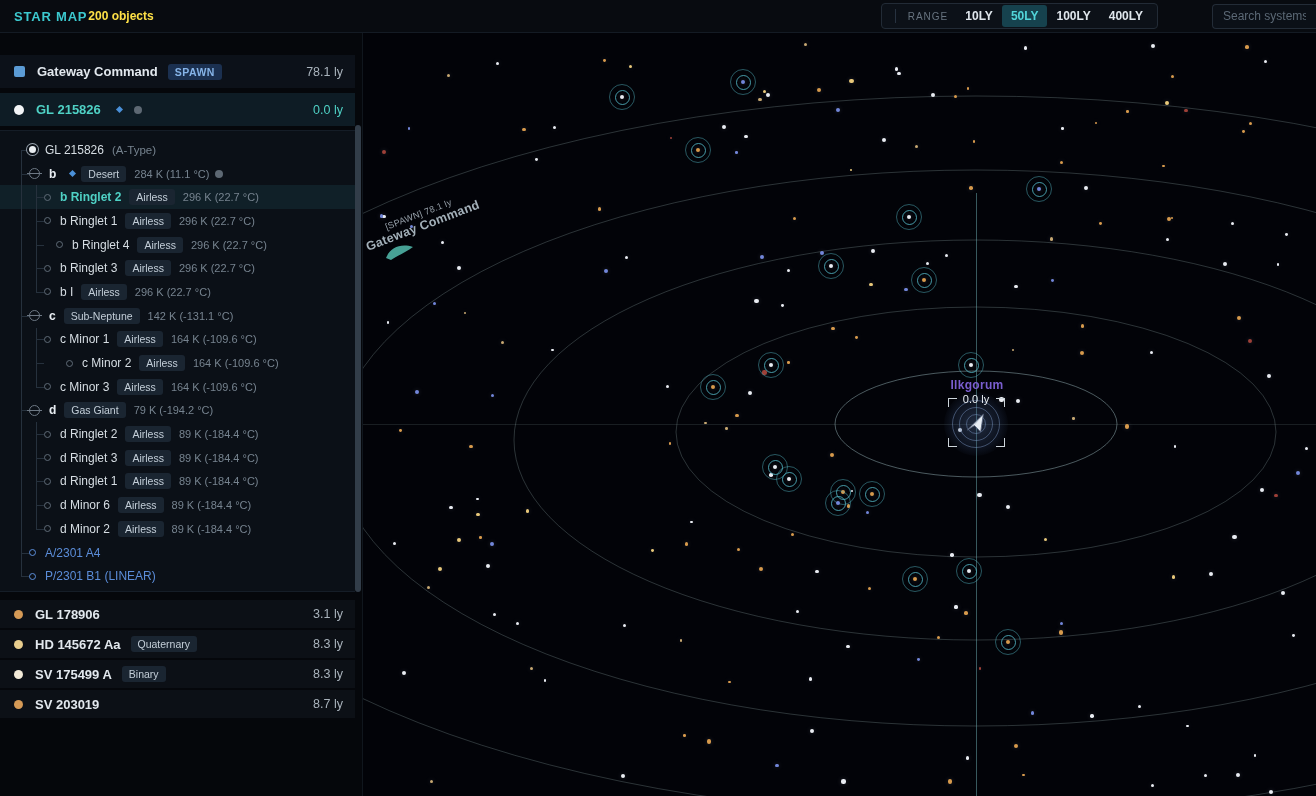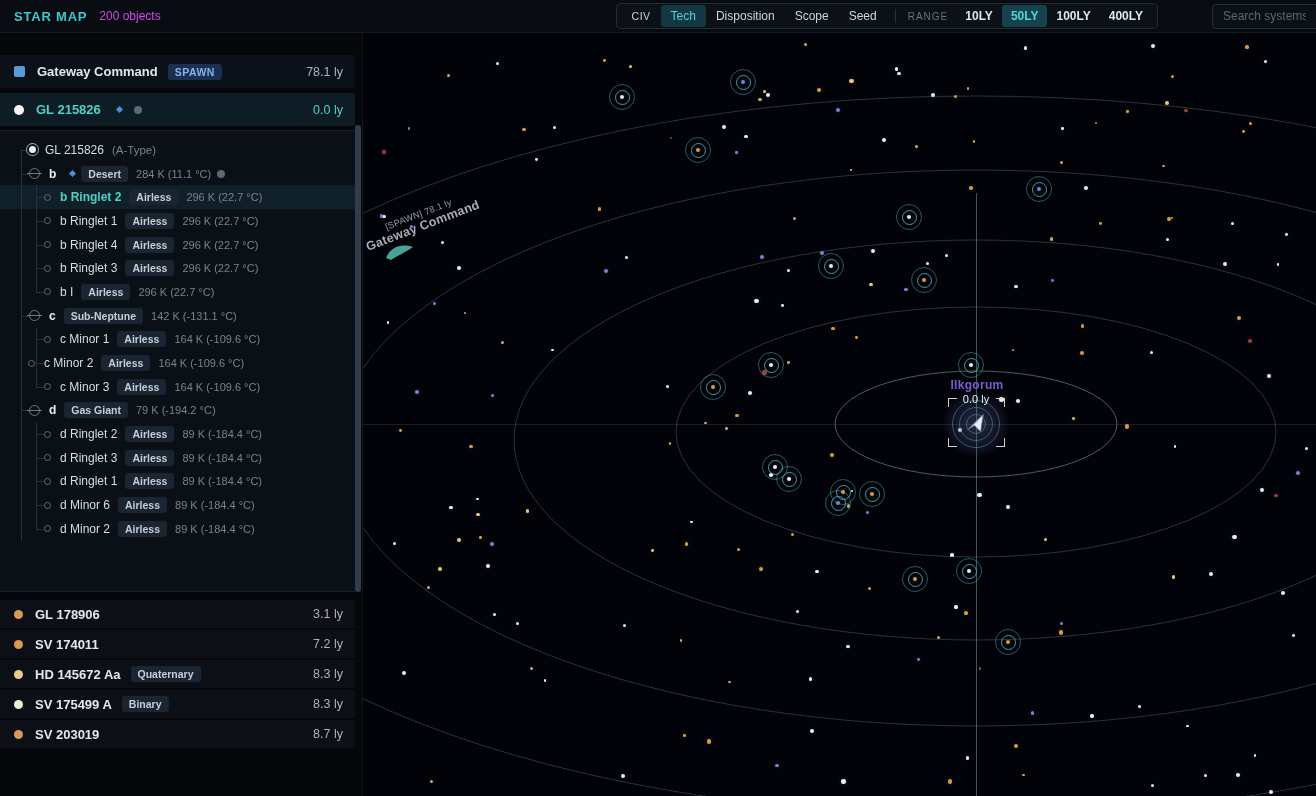--- a/index.html
+++ b/index.html
@@ -3,21 +3,21 @@
 <meta charset="utf-8">
 <style>
   * { margin:0; padding:0; box-sizing:border-box; }
   html,body { width:1316px; height:796px; overflow:hidden; background:#05070b;
     font-family:"Liberation Sans","DejaVu Sans",sans-serif; }
 
   
   .topbar { height:33px; display:flex; align-items:center; background:#080b10;
     border-bottom:1px solid #141b24; padding-left:14px; position:relative; z-index:5; }
   .app-title { color:#3cc9cf; font-weight:bold; font-size:13px; letter-spacing:.8px; }
-  .obj-count { color:#d946ef; font-size:12px; margin-left:12px; }
+  .obj-count { color:#fde047; font-size:12px; margin-left:1px;font-weight:bold; }
   .controls { margin-left:auto; display:flex; align-items:center; height:100%; }
   .ctrl-box { display:flex; align-items:center; background:#0c1118; border:1px solid #222b36;
     border-radius:4px; height:26px; padding:0 5px; }
   .tab { padding:4px 10px; font-size:12px; color:#cfd6dd; border-radius:3px; white-space:nowrap; cursor:default; }
   .tab.small { font-size:10.5px; letter-spacing:.5px; }
   .tab.active { background:#143843; color:#4ed3d8; }
   .vdiv { width:1px; height:14px; background:#273240; margin:0 8px; }
   .range-label { font-size:10px; color:#67737f; letter-spacing:1px; margin:0 8px 0 4px; }
   .range { padding:4px 9px; font-size:12px; font-weight:700; color:#dfe6ec; border-radius:3px; white-space:nowrap; }
   .range.active { background:#16424e; color:#52d5da; }
@@ -35,21 +35,21 @@
   
   #pinned { position:absolute; top:22px; left:0; right:7px; }
   .srow { height:33px; display:flex; align-items:center; background:#0c1119;
     margin-bottom:5px; padding:0 12px 0 14px; }
   .srow.selected { background:#0e1c25; }
   .srow .name { color:#e2e8ee; font-size:13px; font-weight:700; margin-right:10px; white-space:nowrap; }
   .srow.selected .name, .srow.selected .dist { color:#4fd1c5; }
   .sq-icon { width:11px; height:11px; border-radius:2px; margin-right:12px; flex:none; }
   .dot-icon { width:10px; height:10px; border-radius:50%; margin-right:12px; flex:none; }
   .badge { background:#1a2531; color:#c3ced8; font-size:10.5px; padding:2px 7px;
-    border-radius:3px; white-space:nowrap;font-weight:bold; }
+    border-radius:3px; white-space:nowrap; }
   .badge.spawn { background:#1b3050; color:#86b4e8; font-weight:700; letter-spacing:.5px; }
   .dist { margin-left:auto; color:#a9b3bc; font-size:12.5px; white-space:nowrap; }
   .dia { width:5px; height:5px; background:#4a90d9; transform:rotate(45deg); margin:0 6px; flex:none; }
   .gdot { width:8px; height:8px; border-radius:50%; background:#5d6873; margin-left:6px; flex:none; }
 
   
   #tree { position:absolute; top:97px; left:0; right:7px; height:462px; background:#0b1017;
     border-top:1px solid #151d27; border-bottom:1px solid #151d27; padding-top:7px; }
   .trow { height:23.7px; display:flex; align-items:center; position:relative; font-size:12px; }
   .trow.selected { background:#102028; }
@@ -104,27 +104,20 @@
     background:radial-gradient(circle, rgba(90,120,170,.35) 0%, rgba(60,85,130,.18) 55%, rgba(0,0,0,0) 75%); }
 </style>
 </head>
 <body>
 
 <header class="topbar">
   <span class="app-title">STAR MAP</span>
   <span class="obj-count">200 objects</span>
   <div class="controls">
     <div class="ctrl-box">
-      <div id="tabs" style="display:flex;align-items:center">
-          <span class="tab small">CIV</span>
-          <span class="tab active">Tech</span>
-          <span class="tab">Disposition</span>
-          <span class="tab">Scope</span>
-          <span class="tab">Seed</span>
-        </div>
       <div class="vdiv"></div>
       <span class="range-label">RANGE</span>
       <div id="ranges" style="display:flex;align-items:flex-start">
           <span class="range">10LY</span>
           <span class="range active">50LY</span>
           <span class="range">100LY</span>
           <span class="range">400LY</span>
         </div>
     </div>
     <input class="search" type="text" placeholder="Search systems..." style="">
@@ -177,21 +170,21 @@
         </div>
         <div class="trow" style="padding-left: 44px;">
           <div class="sp" style="left: 21px; top: 0px; bottom: 0px;"></div>
           <div class="sp" style="left: 36px; top: 0px; bottom: 0px;"></div>
           <div class="stub" style="left: 36px;"></div>
           <span class="ticon moon"></span>
           <span class="tname">b Ringlet 1</span>
           <span class="badge">Airless</span>
           <span class="ttemp">296 K (22.7 °C)</span>
         </div>
-        <div class="trow" style="padding-left: 44px;">
+        <div class="trow" style="padding-left: 56px;">
           <div class="sp" style="left: 21px; top: 0px; bottom: 0px;"></div>
           <div class="sp" style="left: 36px; top: 0px; bottom: 0px;"></div>
           <div class="stub" style="left: 36px;"></div>
           <span class="ticon moon"></span>
           <span class="tname">b Ringlet 4</span>
           <span class="badge">Airless</span>
           <span class="ttemp">296 K (22.7 °C)</span>
         </div>
         <div class="trow" style="padding-left: 44px;">
           <div class="sp" style="left: 21px; top: 0px; bottom: 0px;"></div>
@@ -221,21 +214,21 @@
         </div>
         <div class="trow" style="padding-left: 44px;">
           <div class="sp" style="left: 21px; top: 0px; bottom: 0px;"></div>
           <div class="sp" style="left: 36px; top: 0px; bottom: 0px;"></div>
           <div class="stub" style="left: 36px;"></div>
           <span class="ticon moon"></span>
           <span class="tname">c Minor 1</span>
           <span class="badge">Airless</span>
           <span class="ttemp">164 K (-109.6 °C)</span>
         </div>
-        <div class="trow" style="padding-left: 28px;">
+        <div class="trow" style="padding-left: 66px;">
           <div class="sp" style="left: 21px; top: 0px; bottom: 0px;"></div>
           <div class="sp" style="left: 36px; top: 0px; bottom: 0px;"></div>
           <div class="stub" style="left: 36px;"></div>
           <span class="ticon moon"></span>
           <span class="tname">c Minor 2</span>
           <span class="badge">Airless</span>
           <span class="ttemp">164 K (-109.6 °C)</span>
         </div>
         <div class="trow" style="padding-left: 44px;">
           <div class="sp" style="left: 21px; top: 0px; bottom: 0px;"></div>
@@ -291,32 +284,39 @@
           <span class="ttemp">89 K (-184.4 °C)</span>
         </div>
         <div class="trow" style="padding-left: 44px;">
           <div class="sp" style="left: 21px; top: 0px; bottom: 0px;"></div>
           <div class="sp" style="left: 36px; top: 0px; bottom: 50%;"></div>
           <div class="stub" style="left: 36px;"></div>
           <span class="ticon moon"></span>
           <span class="tname">d Minor 2</span>
           <span class="badge">Airless</span>
           <span class="ttemp">89 K (-184.4 °C)</span>
+        </div>
+        <div class="trow" style="padding-left: 29px;">
+          <div class="sp" style="left: 21px; top: 0px; bottom: 0px;"></div>
+          <div class="stub" style="left: 21px;"></div>
+          <span class="ticon comet"></span>
+          <span class="tname comet">A/2301 A4</span>
+        </div>
+        <div class="trow" style="padding-left: 29px;">
+          <div class="sp" style="left: 21px; top: 0px; bottom: 50%;"></div>
+          <div class="stub" style="left: 21px;"></div>
+          <span class="ticon comet"></span>
+          <span class="tname comet">P/2301 B1 (LINEAR)</span>
         </div>
       </div>
     <div id="systems">
         <div class="srow2">
           <span class="c-icon" style="background: rgb(213, 154, 86);"></span>
           <span class="name">GL 178906</span>
           <span class="dist">3.1 ly</span>
-        </div>
-        <div class="srow2">
-          <span class="c-icon" style="background: rgb(213, 154, 86);"></span>
-          <span class="name">SV 174011</span>
-          <span class="dist">7.2 ly</span>
         </div>
         <div class="srow2">
           <span class="c-icon" style="background: rgb(232, 205, 142);"></span>
           <span class="name">HD 145672 Aa</span>
           <span class="badge">Quaternary</span>
           <span class="dist">8.3 ly</span>
         </div>
         <div class="srow2">
           <span class="c-icon" style="background: rgb(242, 234, 216);"></span>
           <span class="name">SV 175499 A</span>

